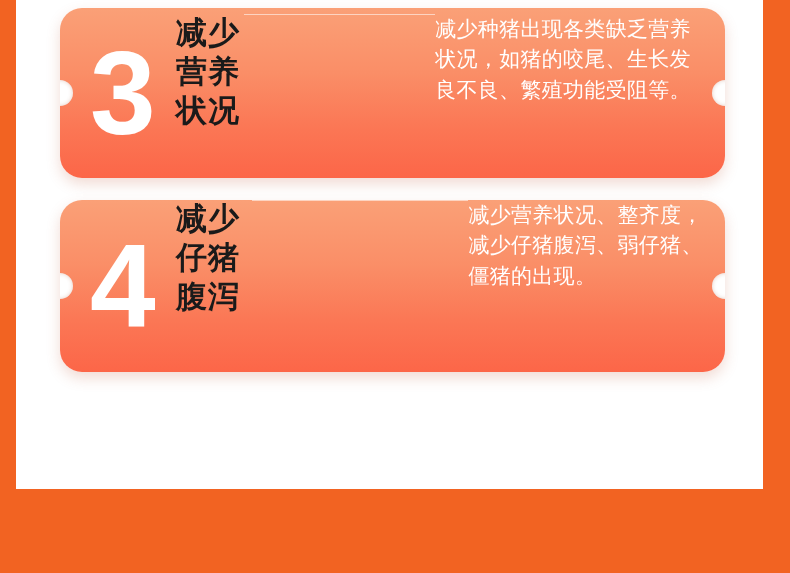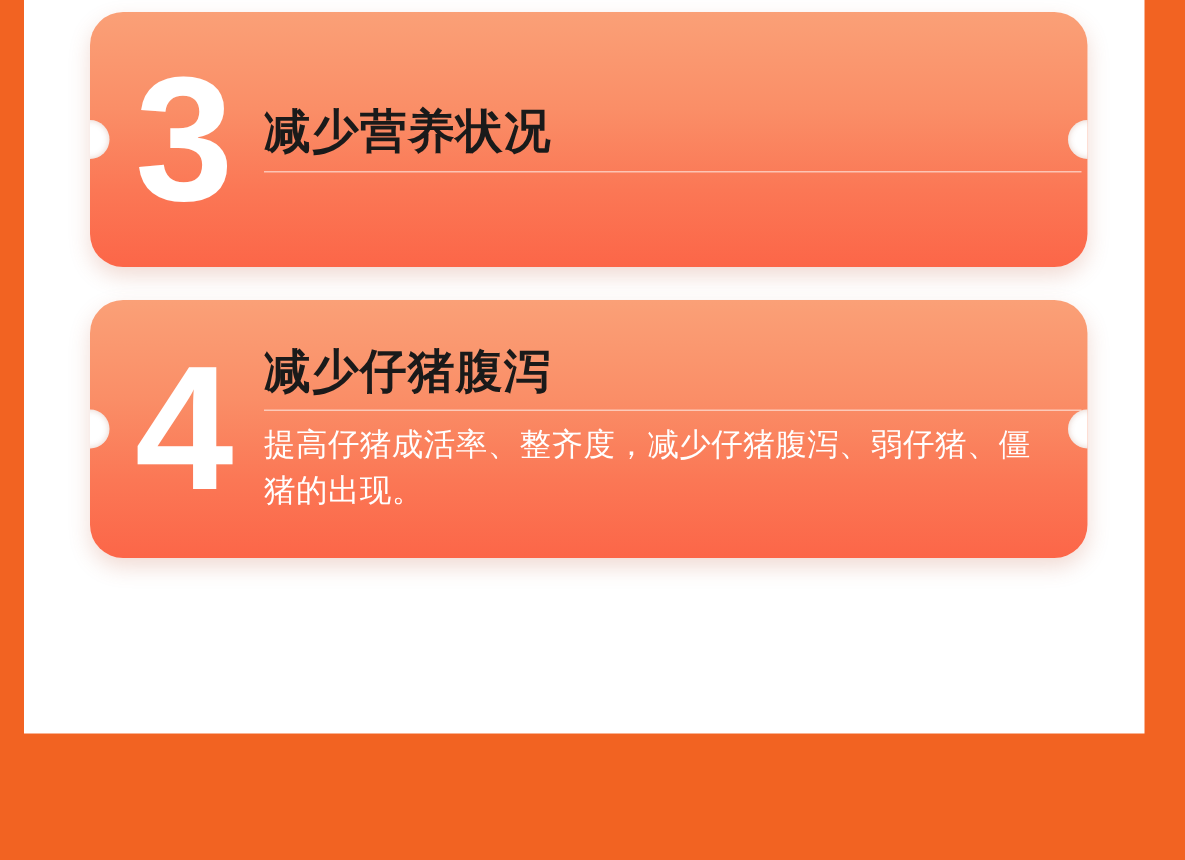--- a/index.html
+++ b/index.html
@@ -83,21 +83,21 @@
     user-select: none;
   }
 
   .card-body {
     position: absolute;
     left: 116px;
     right: 20px;
     top: 0;
     bottom: 0;
     display: flex;
-    flex-direction: column;
+    flex-direction: row;
     justify-content: center;
   }
 
   .card-title {
     color: #1a1a1a;
     font-size: 31px;
     font-weight: 700;
     line-height: 1.25;
     letter-spacing: 1px;
     margin: 0 0 6px 0;
@@ -133,32 +133,33 @@
 
       <div class="card card-1">
         <span class="notch left"></span>
         <span class="notch right"></span>
 
         <div class="card-index">3</div>
 
         <div class="card-body">
           <h2 class="card-title">减少营养状况</h2>
           <div class="card-divider"></div>
+          <p class="card-text">减少种猪出现各类缺乏营养状况，如猪的咬尾、生长发良不良、繁殖功能受阻等。</p>
         </div>
       </div>
 
       <div class="card card-2">
         <span class="notch left"></span>
         <span class="notch right"></span>
 
         <div class="card-index">4</div>
 
         <div class="card-body">
           <h2 class="card-title">减少仔猪腹泻</h2>
           <div class="card-divider"></div>
-          <p class="card-text">提高仔猪成活率、整齐度，减少仔猪腹泻、弱仔猪、僵猪的出现。</p>
+          <p class="card-text">减少营养状况、整齐度，减少仔猪腹泻、弱仔猪、僵猪的出现。</p>
         </div>
       </div>
 
     </div>
   </div>
 
 </div>
 
 </body></html>

